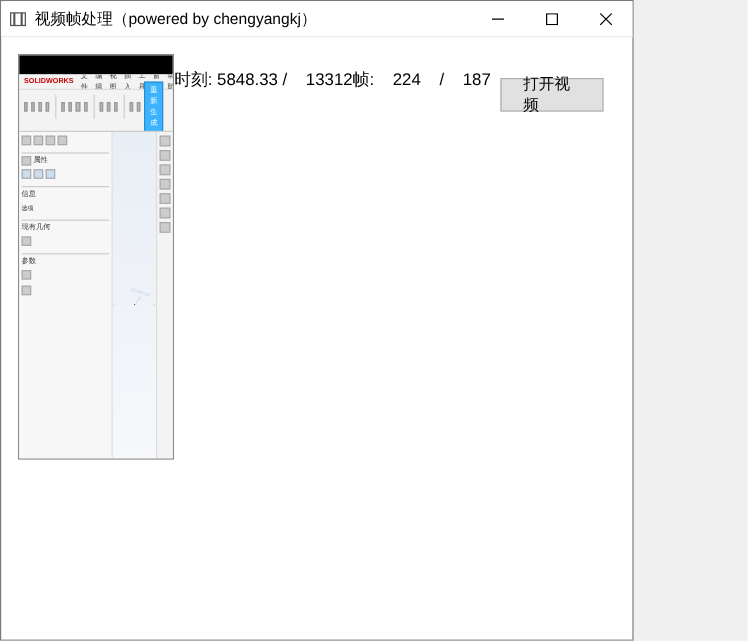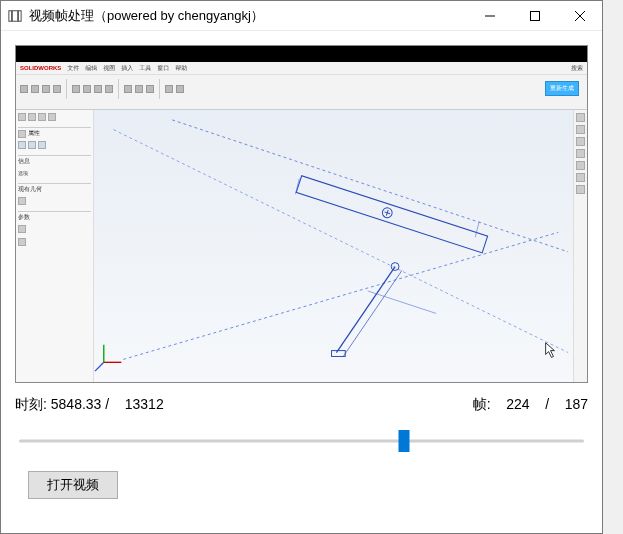--- a/index.html
+++ b/index.html
@@ -5,21 +5,21 @@
   * { box-sizing: border-box; margin: 0; padding: 0; }
   body {
     font-family: "Microsoft YaHei", "Segoe UI", Arial, sans-serif;
     font-size: 12px;
     background: #f0f0f0;
     width: 623px;
     height: 534px;
     overflow: hidden;
   }
   .window {
-    width: 603px;
+    width: 528px;
     height: 534px;
     background: #ffffff;
     border: 1px solid #7a7a7a;
     display: flex;
     flex-direction: column;
   }
   .titlebar {
     height: 30px;
     display: flex;
     align-items: center;
@@ -51,21 +51,20 @@
     display: flex;
     align-items: center;
     justify-content: center;
     color: #000;
     font-size: 11px;
   }
 
   .content-area {
     flex: 1;
     display: flex;
-    flex-direction: column;
     padding: 14px;
   }
 
   .video-frame {
     width: 100%;
     height: 338px;
     border: 1px solid #888;
     background: #ffffff;
     position: relative;
     overflow: hidden;
@@ -183,22 +182,21 @@
     width: 11px;
     height: 22px;
     background: #0078d7;
     top: 50%;
     transform: translate(-50%,-50%);
   }
 
   .button-row {
     display: flex;
     margin-top: 20px;
-    gap: 24px;
-    margin-left: 13px;
+    gap: 10px;
   }
   .btn {
     height: 28px;
     padding: 0 18px;
     background: #e1e1e1;
     border: 1px solid #adadad;
     font-size: 13px;
     color: #000;
     display: flex;
     align-items: center;

